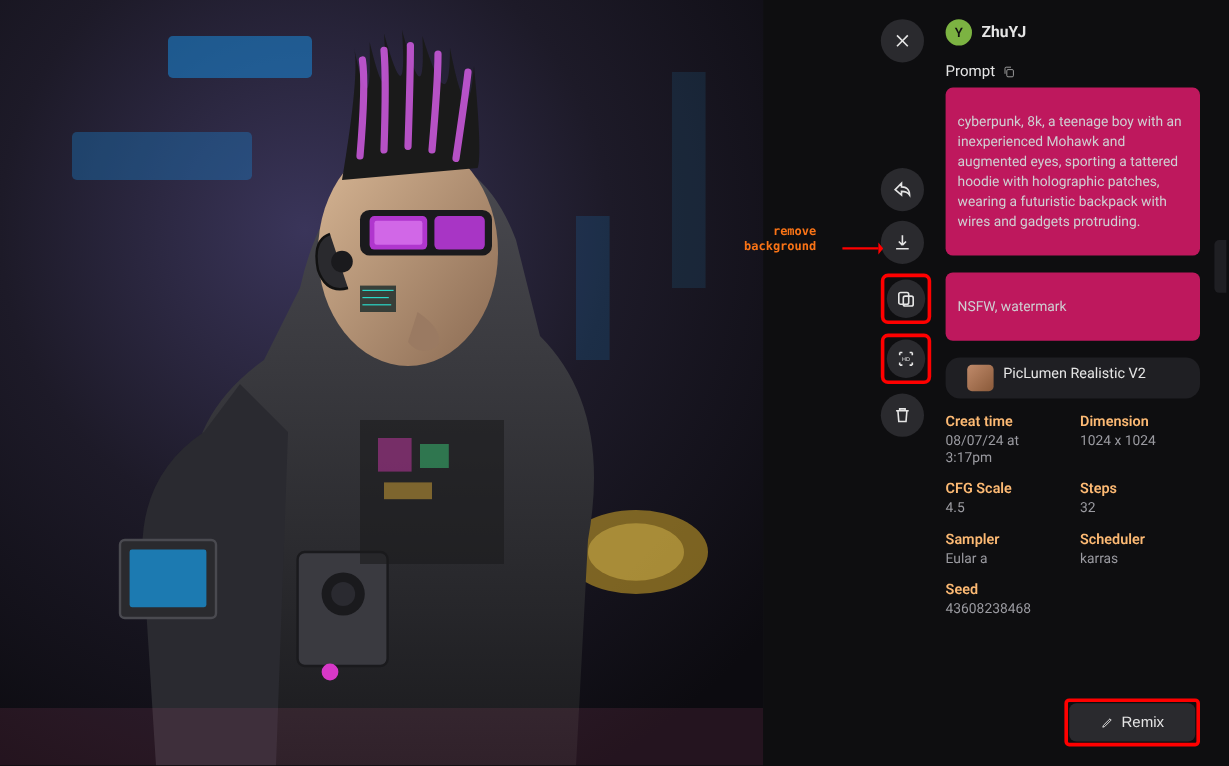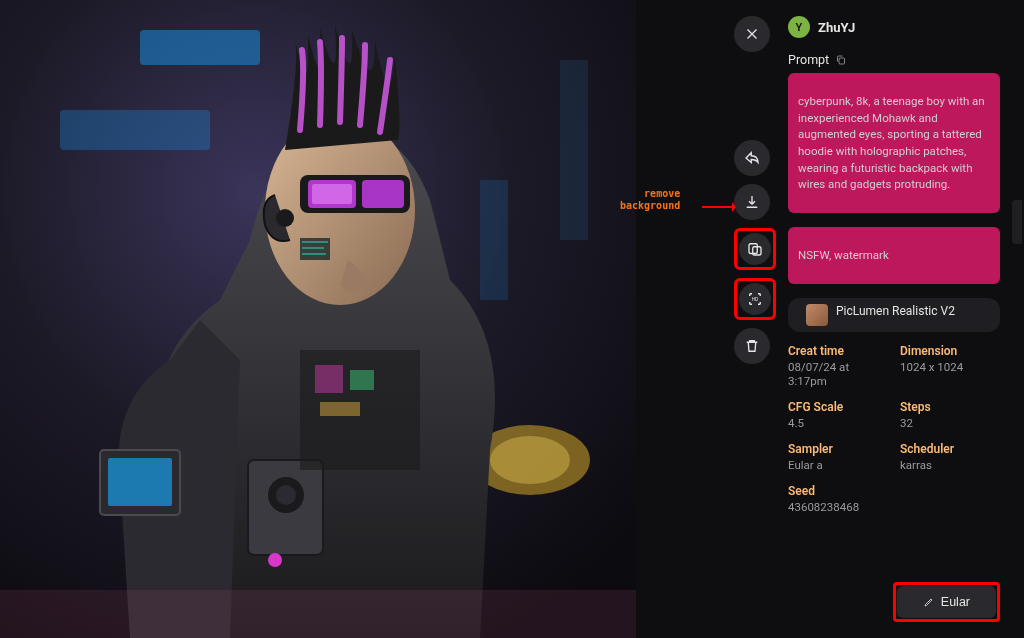--- a/index.html
+++ b/index.html
@@ -194,17 +194,17 @@
       <div class="meta-val">43608238468</div>
     </div>
   </div>
 
   <div class="remix-wrap">
     <div class="remix-highlight">
       <button class="remix-btn">
         <svg viewBox="0 0 24 24">
             <path d="M4 20l3-1 11-11-2-2L5 17l-1 3z"></path>
           </svg>
-        <span>Eular</span>
+        <span>Remix</span>
       </button>
     </div>
   </div>
 </div>
 
 </body></html>

